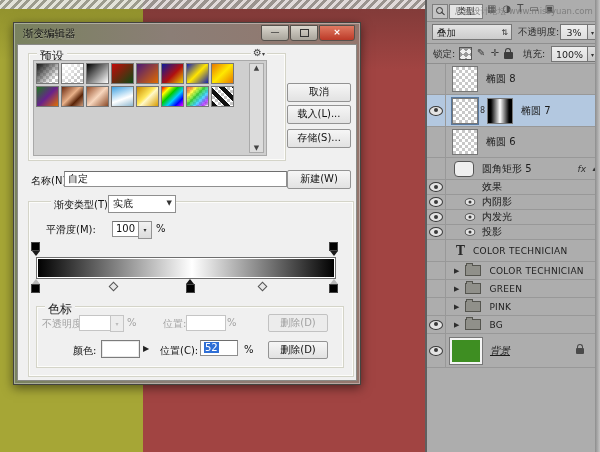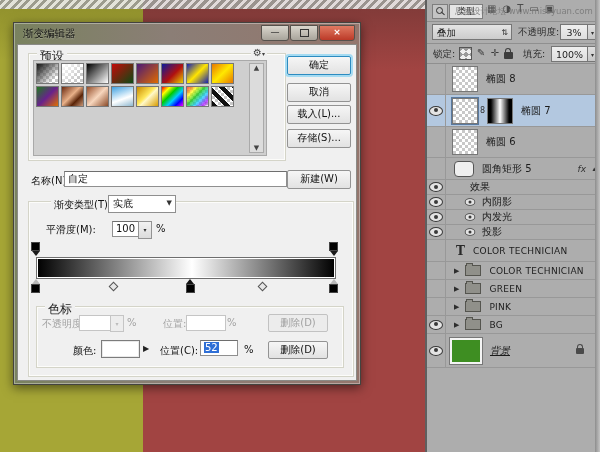--- a/index.html
+++ b/index.html
@@ -184,21 +184,20 @@
                 <div class="swatch-g" style="background: repeating-linear-gradient(45deg, rgb(17, 17, 17) 0px, rgb(17, 17, 17) 4px, rgba(0, 0, 0, 0) 4px, rgba(0, 0, 0, 0) 9px);"></div>
               </div>
             </div>
           <div class="pscroll">
             <div class="up">▲</div>
             <div class="dn">▼</div>
           </div>
         </div>
       </div>
 
-      <div class="btn focused" style="left:269px;top:11px;">确定</div>
       <div class="btn" style="left:269px;top:38px;">取消</div>
       <div class="btn" style="left:269px;top:60px;">载入(L)...</div>
       <div class="btn" style="left:269px;top:84px;">存储(S)...</div>
 
       <div class="lbl" style="left:13px;top:129px;">名称(N):</div>
       <div class="tinput" style="left:46px;top:126px;width:215px;height:14px;">自定</div>
       <div class="btn" style="left:269px;top:125px;">新建(W)</div>
 
       <div class="abs groupbox" style="left:10px;top:156px;width:324px;height:174px;"></div>
       <div class="lbl" style="left:33px;top:153px;background:#f0f0f0;padding:0 3px;">渐变类型(T):</div>
@@ -322,21 +321,21 @@
           <div class="eyecell"></div>
           <span class="rrect"></span>
           <span class="lname">圆角矩形 5</span>
           <span class="fxbadge">fx</span>
           <span class="fxarr">▴</span>
         </div>
         <div class="lrow" style="height: 15px;">
           <div class="eyecell">
             <div class="eye"></div>
           </div>
-          <span class="lname" style="margin-left: 24px;">效果</span>
+          <span class="lname" style="margin-left: 36px;">效果</span>
         </div>
         <div class="lrow" style="height: 15px;">
           <div class="eyecell">
             <div class="eye"></div>
           </div>
           <div class="eye" style="position: absolute; left: 36px; transform: scale(0.75);"></div>
           <span class="lname" style="margin-left: 36px;">内阴影</span>
         </div>
         <div class="lrow" style="height: 15px;">
           <div class="eyecell">

